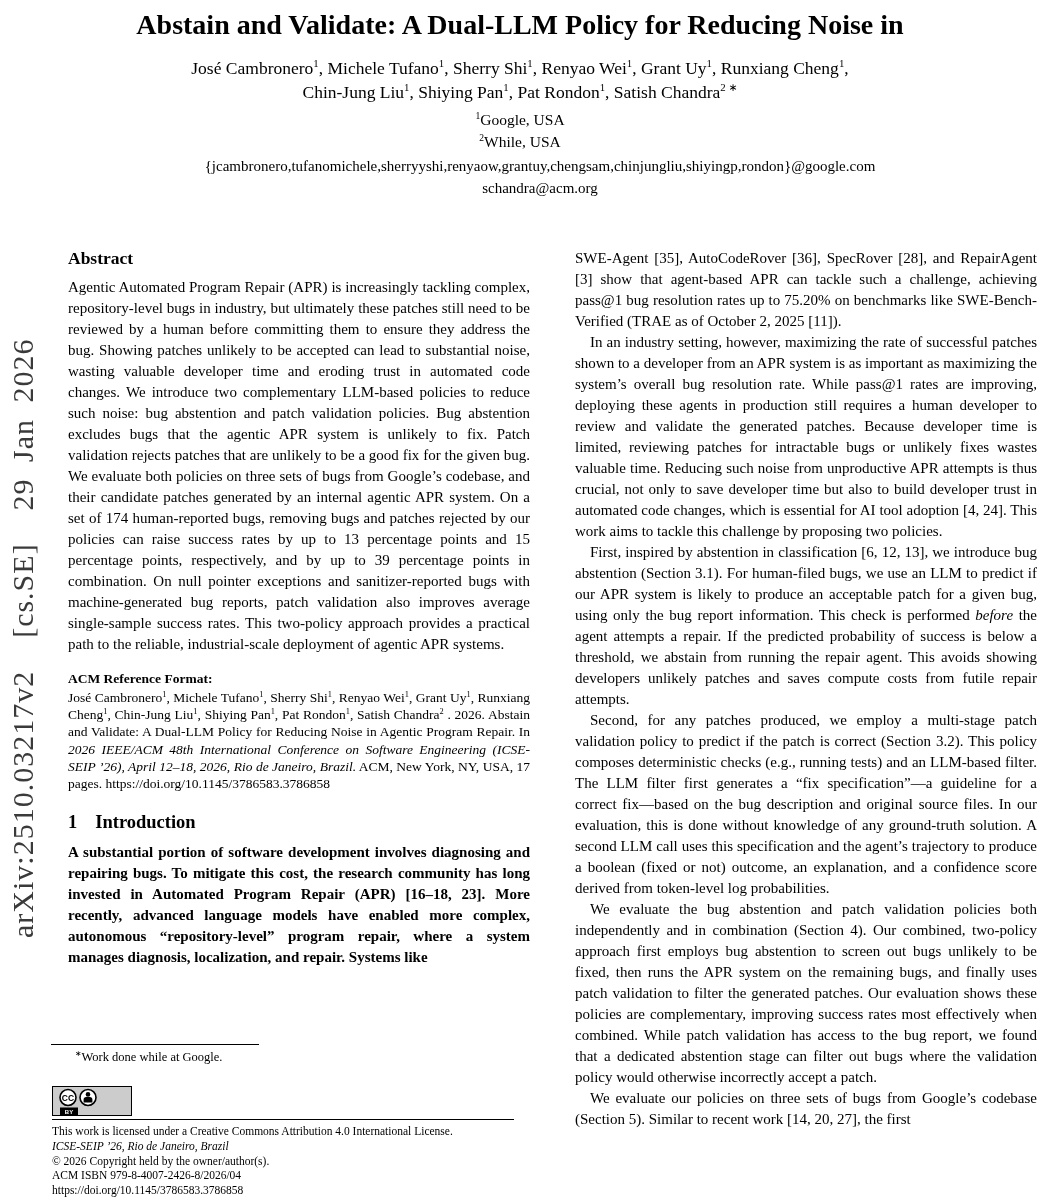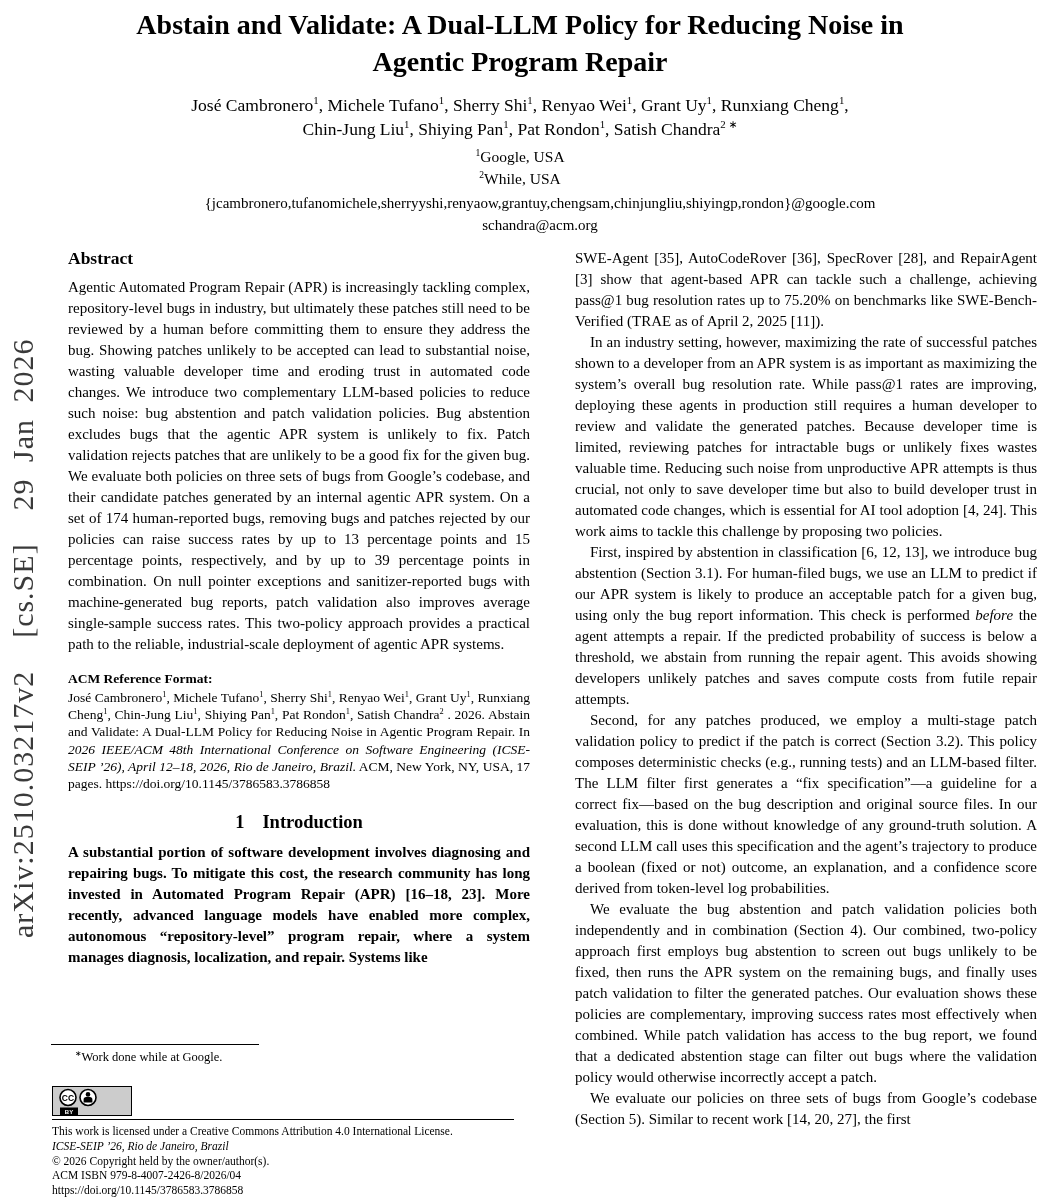--- a/index.html
+++ b/index.html
@@ -36,21 +36,21 @@
   .body-text {
     font-size:15px; line-height:21px; text-align:justify;
     hyphens:auto; -webkit-hyphens:auto;
   }
   .indent { text-indent:15px; }
 
   .abstract-heading { font-size:17.5px; font-weight:bold; margin-bottom:8px; }
   .acm-block { margin-top:16px; }
   .acm-heading { font-size:13.5px; font-weight:bold; margin-bottom:2px; }
   .acm-text { font-size:13.5px; line-height:17.2px; text-align:justify; hyphens:auto; }
-  .section-heading { margin-top:20px; font-size:18.5px; font-weight:bold;text-align:center; }
+  .section-heading { margin-top:20px; font-size:18.5px; font-weight:bold; }
   .section-heading .sec-num { display:inline-block; margin-right:18px; }
   .intro-par { margin-top:9px;font-weight:bold; }
 
   
   .footnote-block { position:absolute; left:51px; top:1044px; width:462px; }
   .footnote-rule { width:208px; border-top:1px solid #000; margin-bottom:5px; }
   .footnote-text { font-size:12.5px; line-height:15px; text-indent:24px; }
 
   
   .license-block { position:absolute; left:52px; top:1086px; width:462px; }
@@ -62,21 +62,20 @@
 </head>
 <body>
 
 <div class="page">
 
   <div class="arxiv-banner">arXiv:2510.03217v2  [cs.SE]  29 Jan 2026</div>
 
   <header class="header">
     <h1 class="title">
       <span>Abstain and Validate: A Dual-LLM Policy for Reducing Noise in</span><br>
-      <span>Agentic Program Repair</span>
     </h1>
     <div class="author-lines">
       <div class="author-line"><span>José Cambronero</span><sup>1</sup><span>, Michele Tufano</span><sup>1</sup><span>, Sherry Shi</span><sup>1</sup><span>, Renyao Wei</span><sup>1</sup><span>, Grant Uy</span><sup>1</sup><span>, Runxiang Cheng</span><sup>1</sup><span>,</span></div>
       <div class="author-line"><span>Chin-Jung Liu</span><sup>1</sup><span>, Shiying Pan</span><sup>1</sup><span>, Pat Rondon</span><sup>1</sup><span>, Satish Chandra</span><sup>2 ∗</sup></div>
     </div>
     <div class="affils">
       <div class="affil"><sup>1</sup><span>Google, USA</span></div>
       <div class="affil"><sup>2</sup><span>While, USA</span></div>
     </div>
     <div class="emails">
@@ -123,21 +122,21 @@
     <div class="license-lines">
       <div class="license-line">This work is licensed under a Creative Commons Attribution 4.0 International License.</div>
       <div class="license-line it">ICSE-SEIP ’26, Rio de Janeiro, Brazil</div>
       <div class="license-line">© 2026 Copyright held by the owner/author(s).</div>
       <div class="license-line">ACM ISBN 979-8-4007-2426-8/2026/04</div>
       <div class="license-line">https://doi.org/10.1145/3786583.3786858</div>
     </div>
   </div>
 
   <div class="col col-right">
-    <p class="body-text">SWE-Agent [35], AutoCodeRover [36], SpecRover [28], and RepairAgent [3] show that agent-based APR can tackle such a challenge, achieving pass@1 bug resolution rates up to 75.20% on benchmarks like SWE-Bench-Verified (TRAE as of April 2, 2025 [11]).</p>
+    <p class="body-text">SWE-Agent [35], AutoCodeRover [36], SpecRover [28], and RepairAgent [3] show that agent-based APR can tackle such a challenge, achieving pass@1 bug resolution rates up to 75.20% on benchmarks like SWE-Bench-Verified (TRAE as of October 2, 2025 [11]).</p>
     <p class="body-text indent">In an industry setting, however, maximizing the rate of successful patches shown to a developer from an APR system is as important as maximizing the system’s overall bug resolution rate. While pass@1 rates are improving, deploying these agents in production still requires a human developer to review and validate the generated patches. Because developer time is limited, reviewing patches for intractable bugs or unlikely fixes wastes valuable time. Reducing such noise from unproductive APR attempts is thus crucial, not only to save developer time but also to build developer trust in automated code changes, which is essential for AI tool adoption [4, 24]. This work aims to tackle this challenge by proposing two policies.</p>
     <p class="body-text indent"><span>First, inspired by abstention in classification [6, 12, 13], we introduce bug abstention (Section 3.1). For human-filed bugs, we use an LLM to predict if our APR system is likely to produce an acceptable patch for a given bug, using only the bug report information. This check is performed </span><em>before</em><span> the agent attempts a repair. If the predicted probability of success is below a threshold, we abstain from running the repair agent. This avoids showing developers unlikely patches and saves compute costs from futile repair attempts.</span></p>
     <p class="body-text indent">Second, for any patches produced, we employ a multi-stage patch validation policy to predict if the patch is correct (Section 3.2). This policy composes deterministic checks (e.g., running tests) and an LLM-based filter. The LLM filter first generates a “fix specification”—a guideline for a correct fix—based on the bug description and original source files. In our evaluation, this is done without knowledge of any ground-truth solution. A second LLM call uses this specification and the agent’s trajectory to produce a boolean (fixed or not) outcome, an explanation, and a confidence score derived from token-level log probabilities.</p>
     <p class="body-text indent">We evaluate the bug abstention and patch validation policies both independently and in combination (Section 4). Our combined, two-policy approach first employs bug abstention to screen out bugs unlikely to be fixed, then runs the APR system on the remaining bugs, and finally uses patch validation to filter the generated patches. Our evaluation shows these policies are complementary, improving success rates most effectively when combined. While patch validation has access to the bug report, we found that a dedicated abstention stage can filter out bugs where the validation policy would otherwise incorrectly accept a patch.</p>
     <p class="body-text indent">We evaluate our policies on three sets of bugs from Google’s codebase (Section 5). Similar to recent work [14, 20, 27], the first</p>
   </div>
 
 </div>
 
 </body></html>

